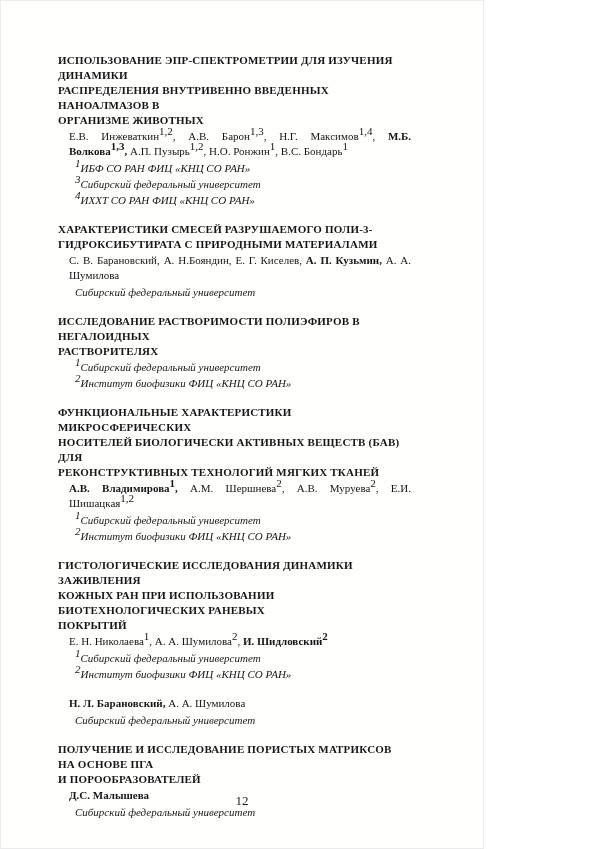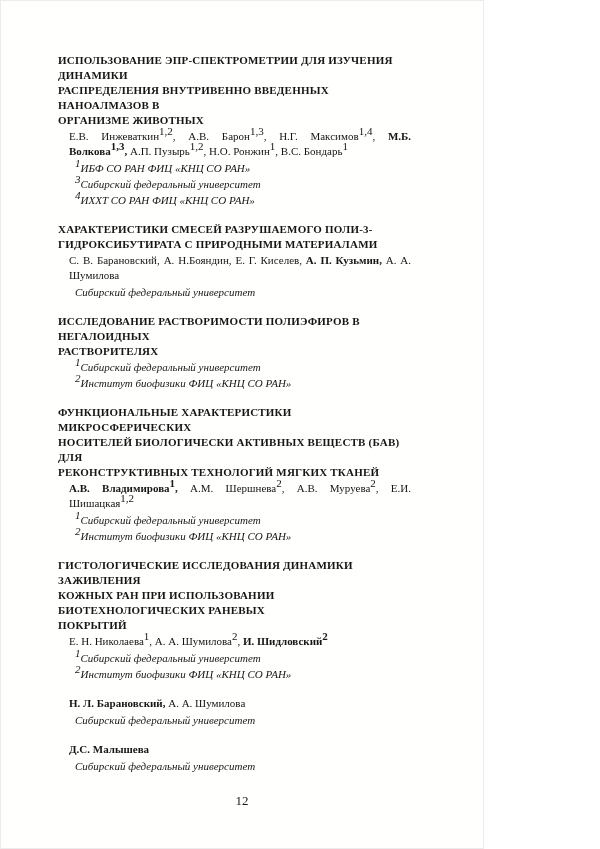--- a/index.html
+++ b/index.html
@@ -117,20 +117,22 @@
           <div class="affil"><sup>2</sup>Институт биофизики ФИЦ «КНЦ СО РАН»</div>
         </div>
       </section>
       <section class="section">
         <p class="authors"><span class="b">Н. Л. Барановский</span><span class="b">, </span><span>А. А. Шумилова</span></p>
         <div class="affils">
           <div class="affil">Сибирский федеральный университет</div>
         </div>
       </section>
       <section class="section">
+        <div class="title">ПОЛУЧЕНИЕ И ИССЛЕДОВАНИЕ ПОРИСТЫХ МАТРИКСОВ НА ОСНОВЕ ПГА
+И ПОРООБРАЗОВАТЕЛЕЙ</div>
         <p class="authors"><span class="b">Д.С. Малышева</span></p>
         <div class="affils">
           <div class="affil">Сибирский федеральный университет</div>
         </div>
       </section>
     </main>
   <div class="page-number">12</div>
 </div>
 
 </body></html>

